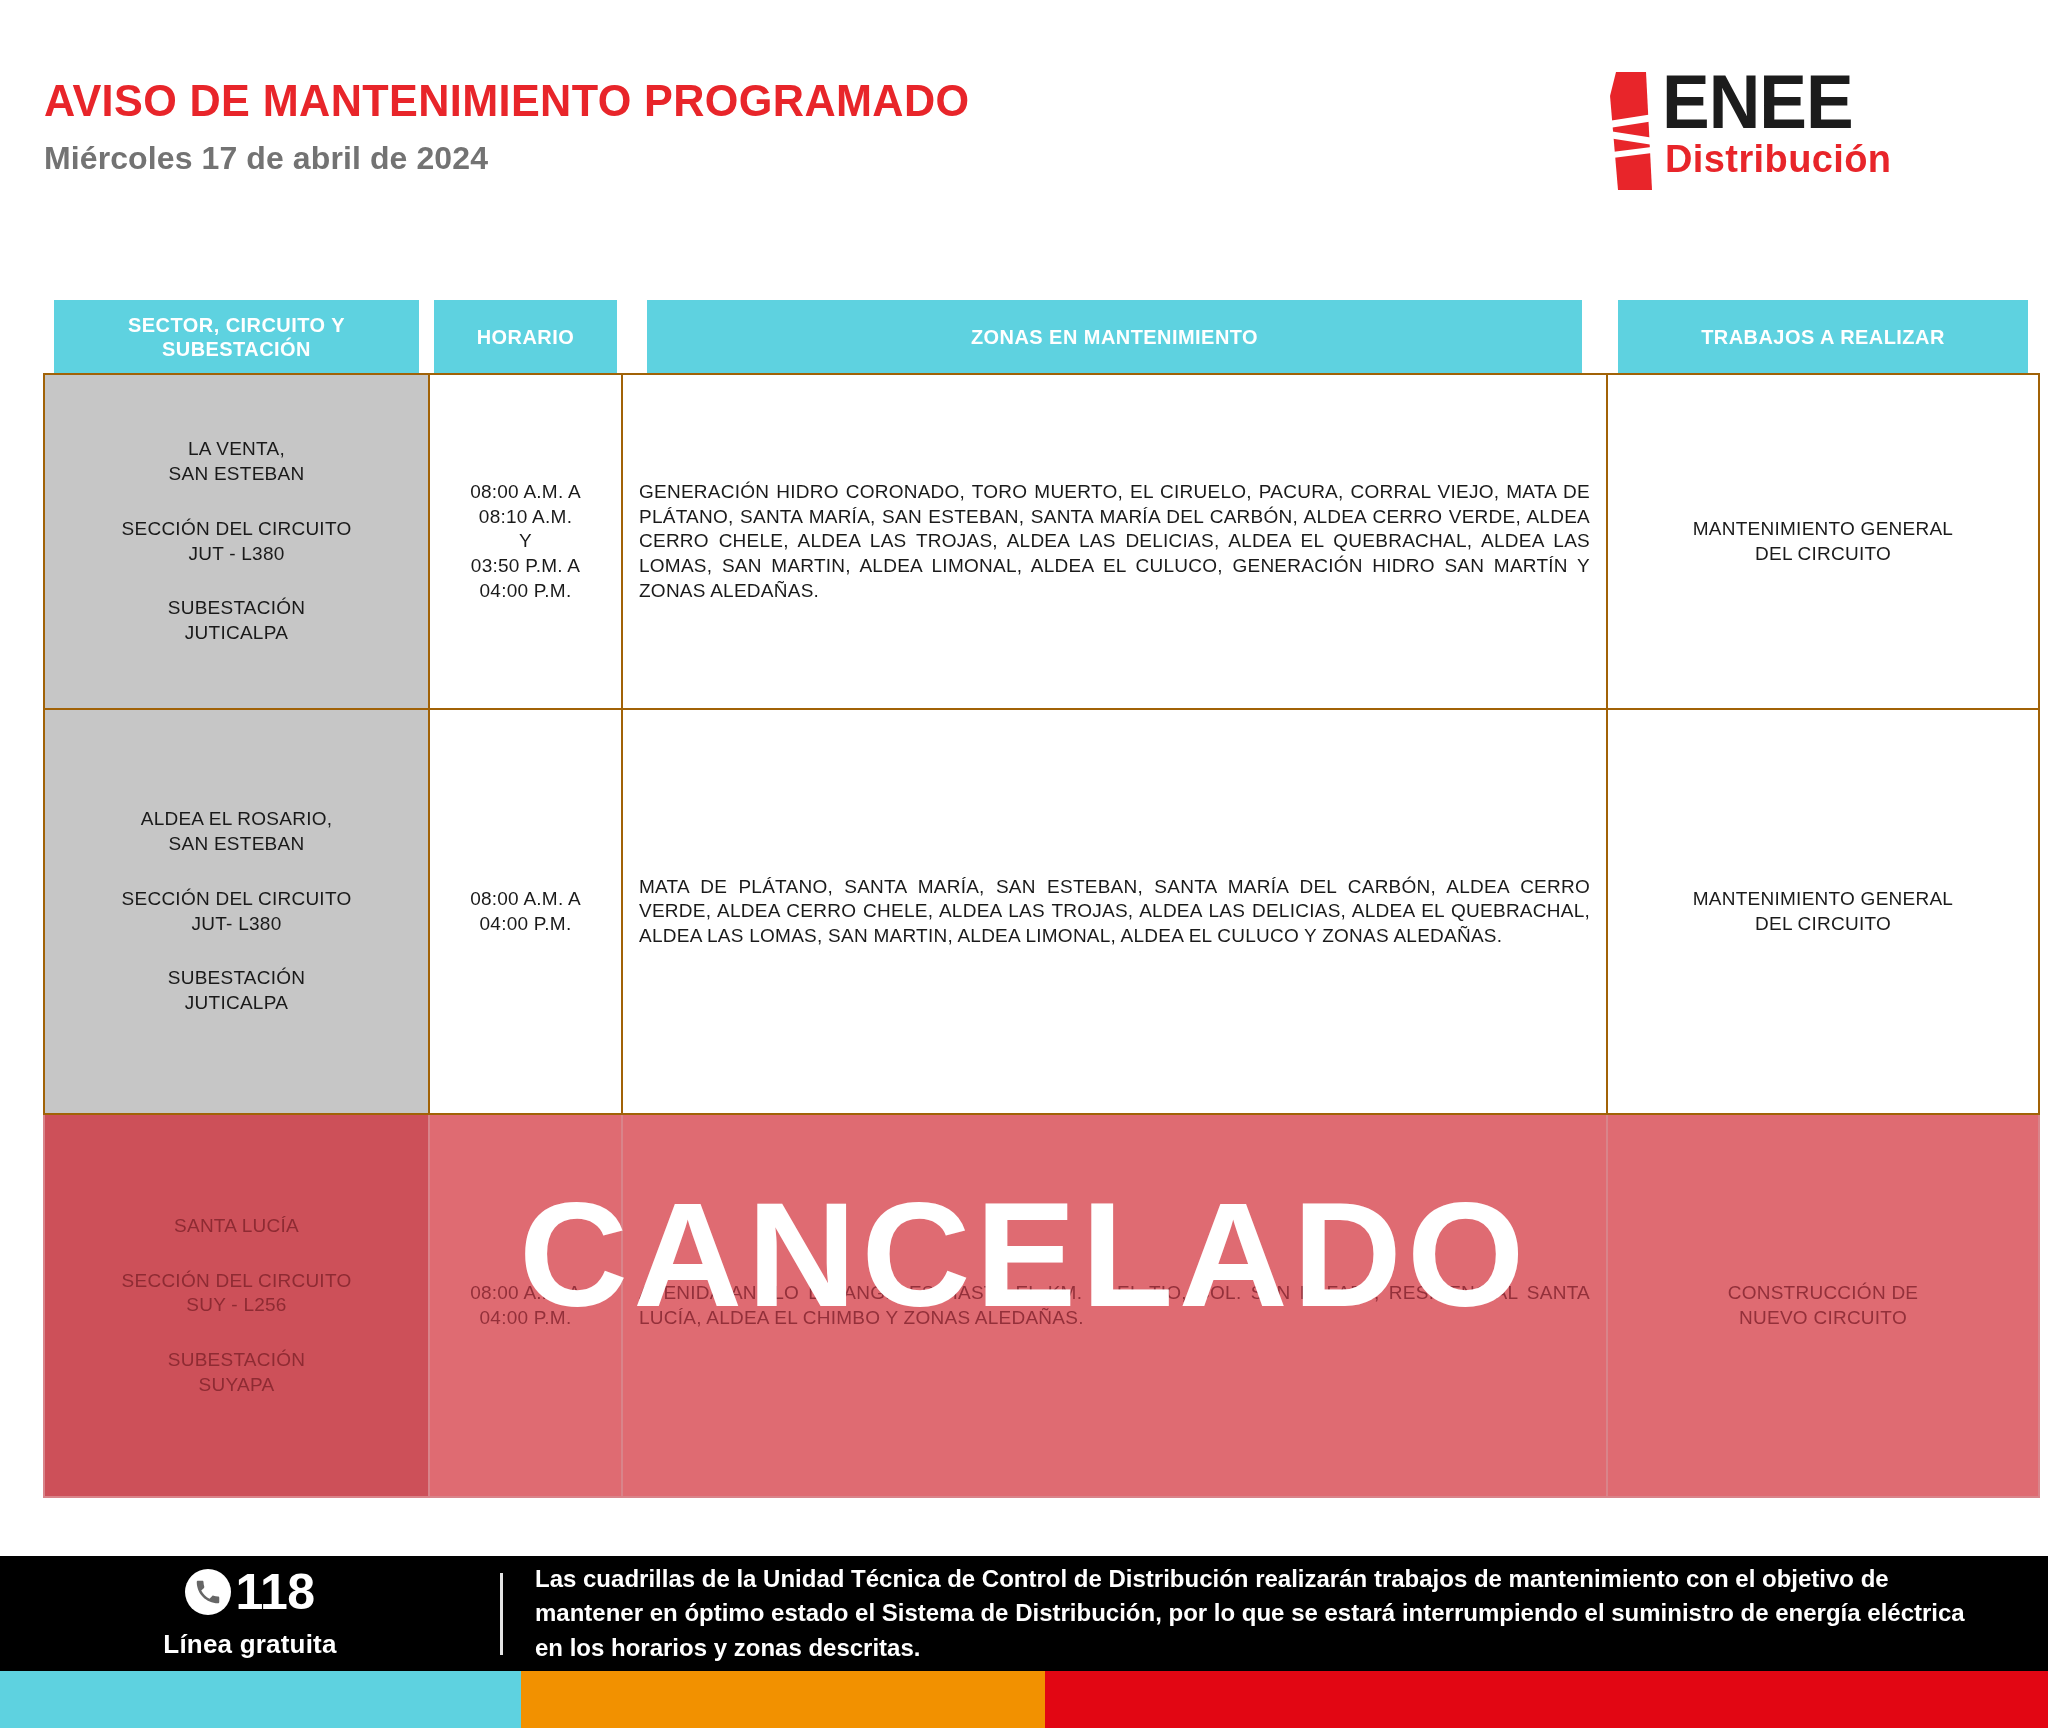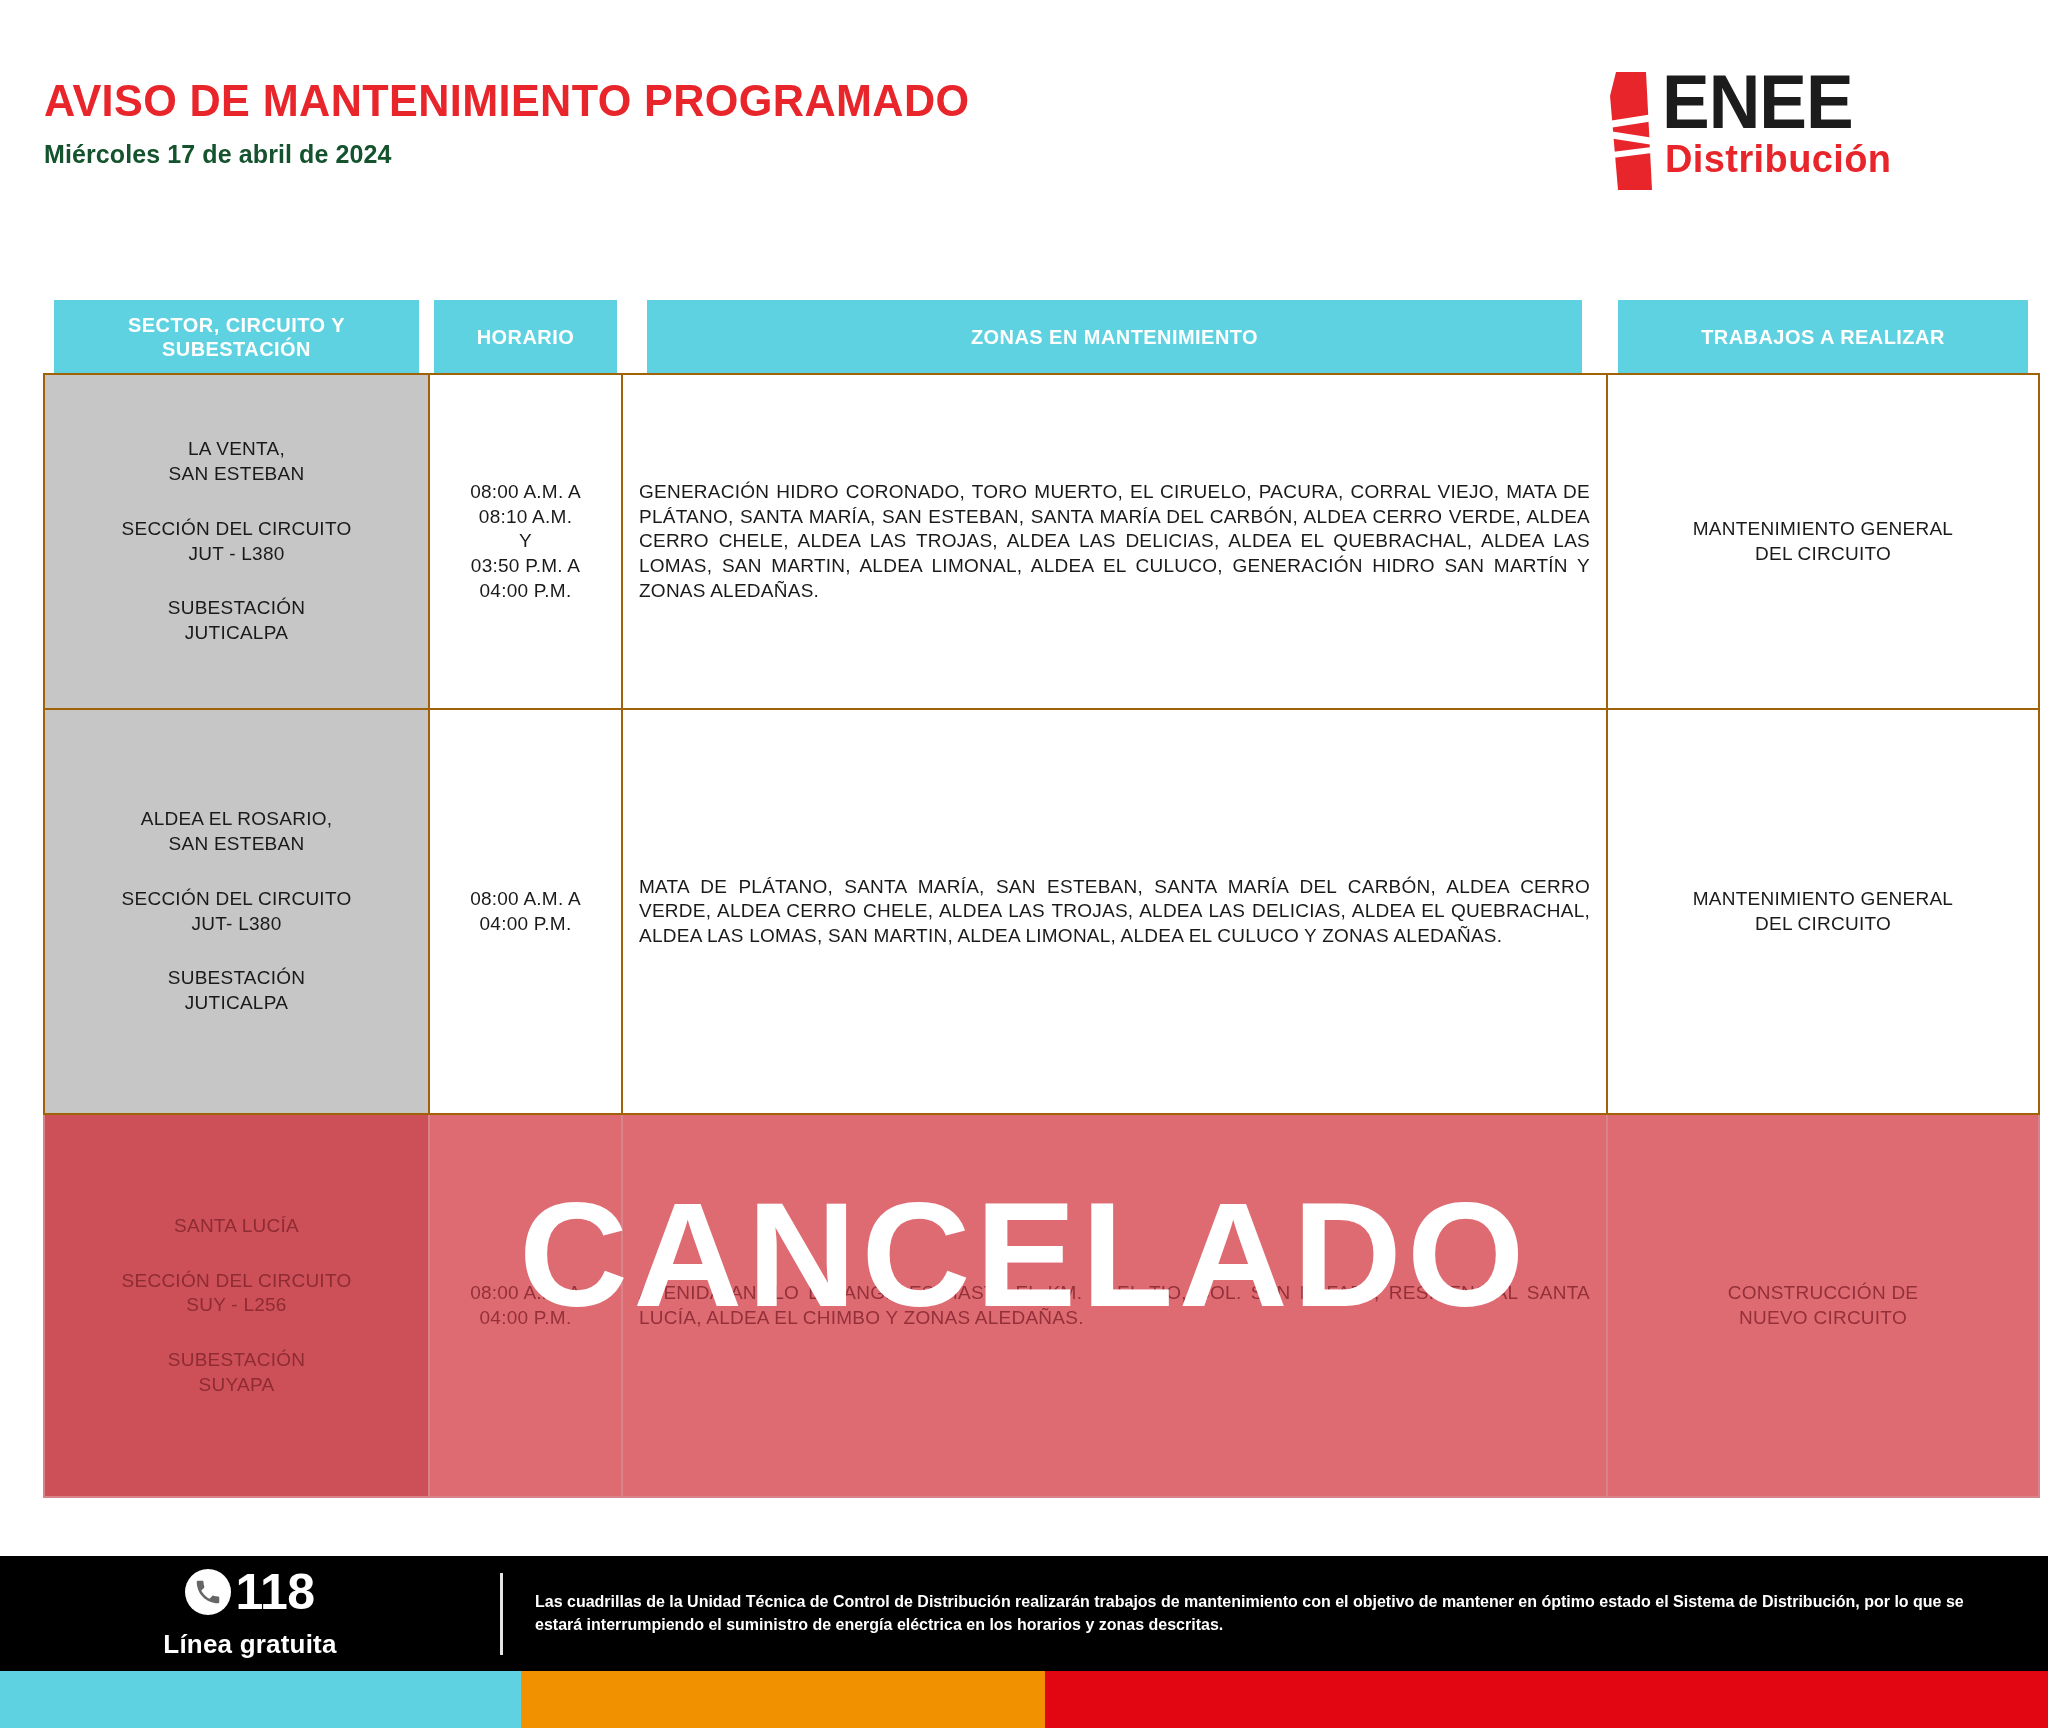--- a/index.html
+++ b/index.html
@@ -44,22 +44,22 @@
   .title-zone {
     margin-top: 19px;
     color: #1c1c1c;
     font-size: 28px;
     font-weight: bold;
     letter-spacing: 0.2px;
     white-space: nowrap;
   }
   .title-date {
     margin-top: 17px;
-    color: #14532d;
-    font-size: 25px;
+    color: #737373;
+    font-size: 32px;
     font-weight: bold;
     letter-spacing: 0.1px;
     white-space: nowrap;
   }
 
   
   .logo {
     position: absolute;
     right: 38px; top: 70px;
     width: 420px;
@@ -217,21 +217,21 @@
     letter-spacing: 0.2px;
   }
   .foot-div {
     width: 3px;
     height: 82px;
     background: #e4e4e4;
     margin-right: 32px;
   }
   .foot-text {
     color: #ffffff;
-    font-size: 16px;
+    font-size: 24px;
     font-weight: bold;
     line-height: 1.42;
     letter-spacing: 0.0px;
     width: 1460px;
     padding-right: 20px;
   }
 
   
   .bottombar {
     position: absolute;

